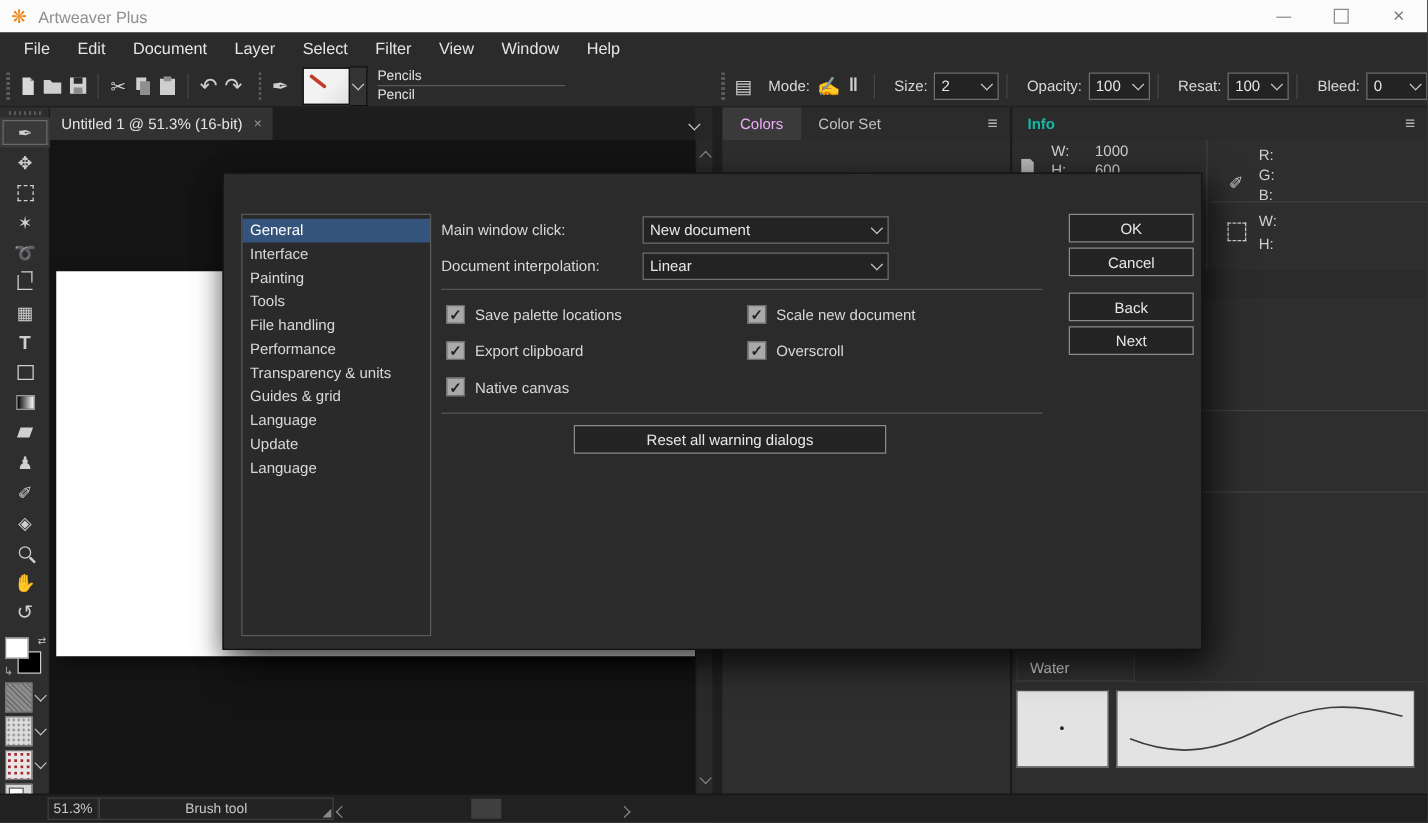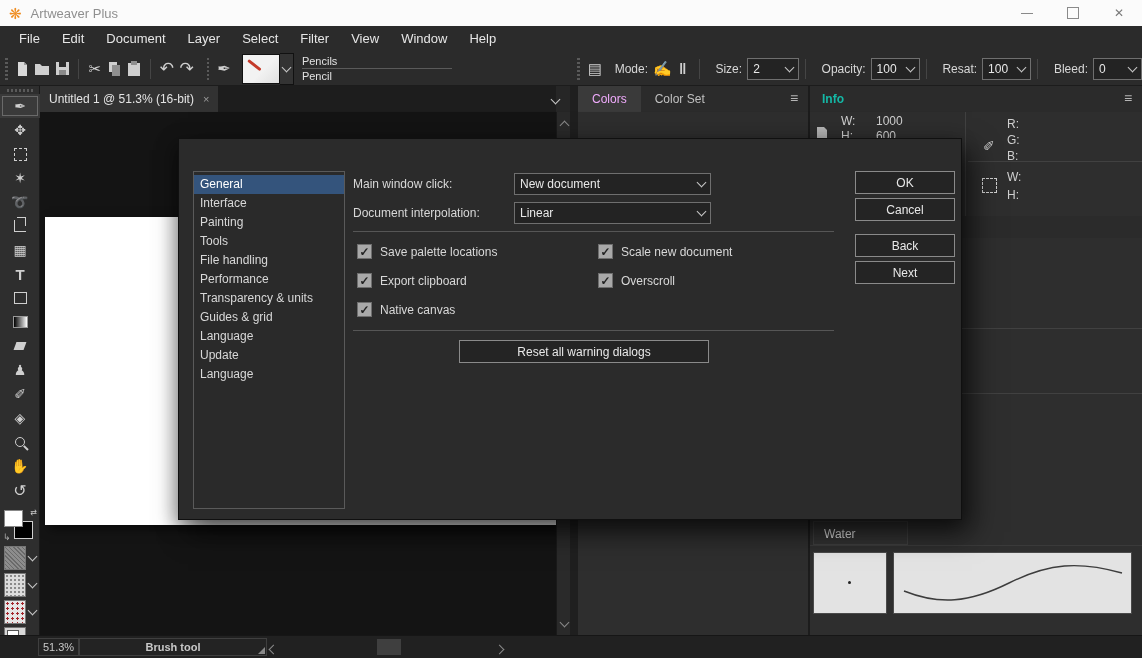--- a/index.html
+++ b/index.html
@@ -419,21 +419,21 @@
             <path d="M10 38 C 45 52, 75 50, 115 30 S 185 8, 228 20" stroke="#2a2a2a" stroke-width="1.4" fill="none" opacity="0.9"></path>
           </svg>
       </div>
     </div>
   </div>
 
   <div class="abs statusbar">
     <div class="sb-box" style="left:38px;width:41px;">
         <span>51.3%</span>
       </div>
-    <div class="sb-box" style="left:79px;width:188px;font-weight:bold;">
+    <div class="sb-box" style="left:79px;width:188px;">
       <span>Brush tool</span>
       <span class="sb-grip"></span>
     </div>
     <div style="position:absolute;left:270px;top:6px;"><span class="chev left" style="border-color:#8a8a8a;"></span></div>
     <div class="hthumb" style="left:377px;width:24px;"></div>
     <div style="position:absolute;left:496px;top:6px;"><span class="chev right" style="border-color:#8a8a8a;"></span></div>
   </div>
 
   <div class="abs dialog">
     <div class="dlg-nav">

